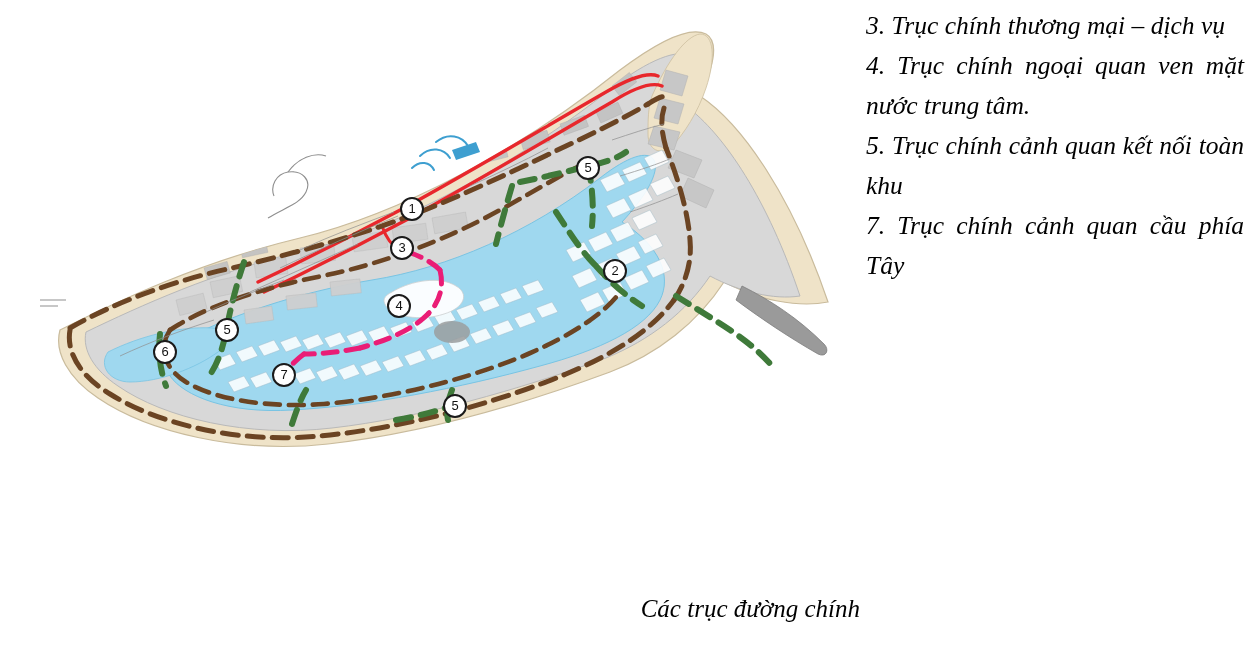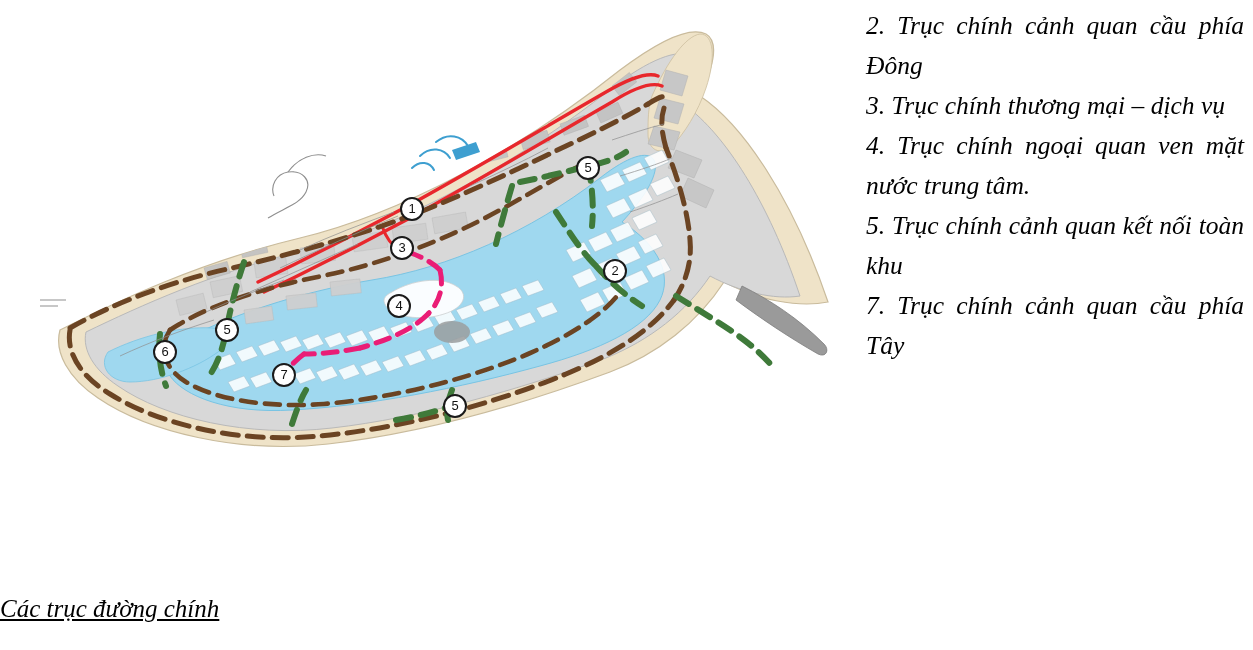--- a/index.html
+++ b/index.html
@@ -56,25 +56,24 @@
     color: #111111;
     font-weight: 400;
   }
 
   
   #caption {
     position: absolute;
     left: 0;
     top: 595px;
     width: 860px;
-    text-align: left;
+    text-align: right;
     font-style: italic;
     font-size: 25px;
     color: #000000;
-    text-decoration: underline;
   }
 
   
   #legend {
     position: absolute;
     left: 866px;
     top: 6px;
     width: 378px;
     height: 540px;
   }
@@ -352,24 +351,20 @@
     <div class="marker" style="left:227px; top:330px;">5</div>
     <div class="marker" style="left:455px; top:406px;">5</div>
     <div class="marker" style="left:165px; top:352px;">6</div>
     <div class="marker" style="left:284px; top:375px;">7</div>
   </div>
 
   <div id="caption">Các trục đường chính</div>
 
   <div id="legend">
     <p class="legend-item">
-      <span class="num">2.</span>
-      <span>Trục chính cảnh quan cầu phía Đông</span>
-    </p>
-    <p class="legend-item">
       <span class="num">3.</span>
       <span>Trục chính thương mại – dịch vụ</span>
     </p>
     <p class="legend-item">
       <span class="num">4.</span>
       <span>Trục chính ngoại quan ven mặt nước trung tâm.</span>
     </p>
     <p class="legend-item">
       <span class="num">5.</span>
       <span>Trục chính cảnh quan kết nối toàn khu</span>

